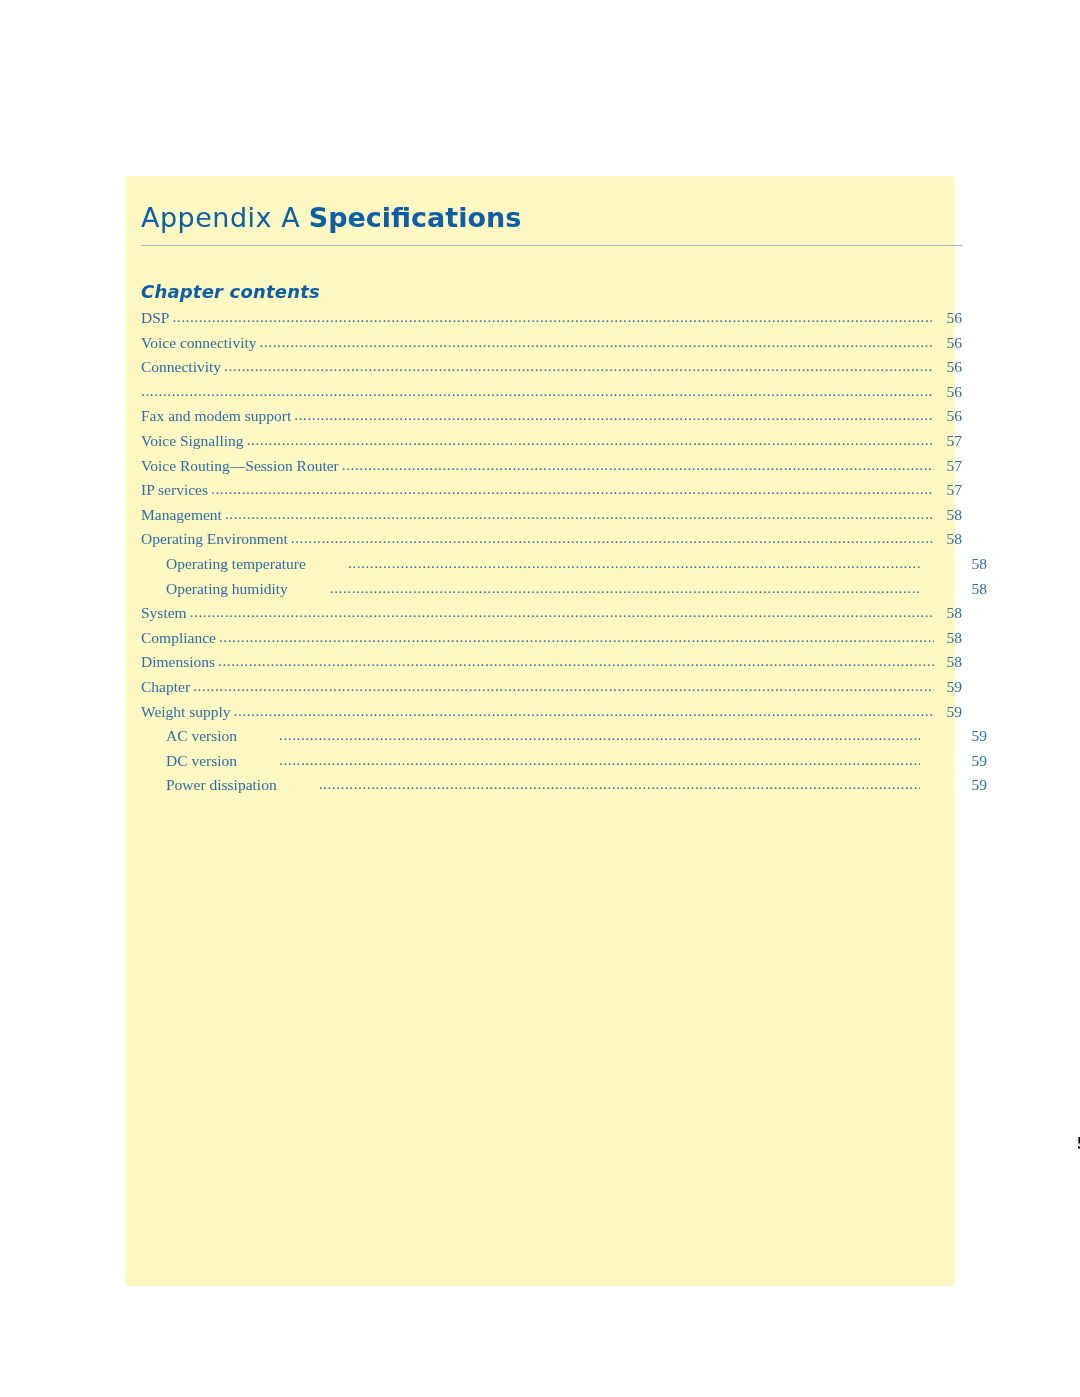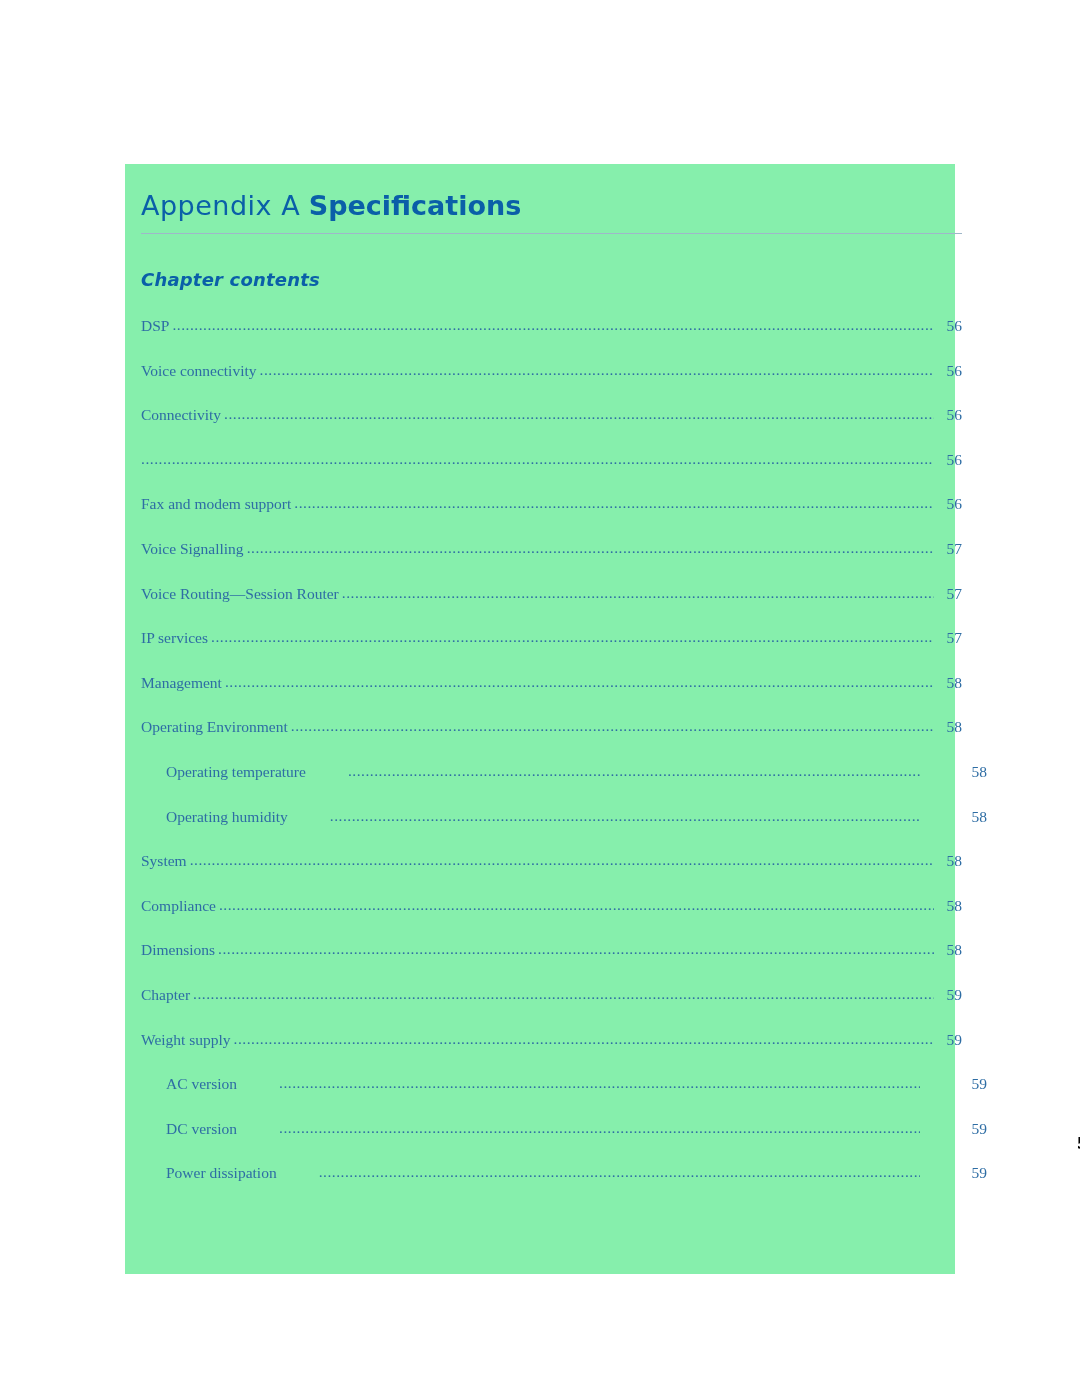--- a/index.html
+++ b/index.html
@@ -10,24 +10,24 @@
     width: 1080px;
     height: 1397px;
     background: #ffffff;
     font-family: "Liberation Serif", serif;
     position: relative;
     overflow: hidden;
   }
   .page {
     position: absolute;
     left: 125px;
-    top: 164px;
+    top: 176px;
     width: 830px;
     height: 1110px;
-    background: #86efac;
+    background: #fef9c3;
   }
   .page-inner {
     position: absolute;
     left: 8px;
     top: 0;
     width: 822px;
     height: 1110px;
   }
   .chapter-title {
     position: absolute;
@@ -76,21 +76,20 @@
   }
   .toc-entry {
     display: flex;
     align-items: flex-start;
     width: 100%;
     font-size: 15.5px;
     color: #2e6da4;
     height: 24.6px;
     line-height: 24.6px;
     white-space: nowrap;
-    margin-top: 20px;
   }
   .toc-entry.level-2 {
     padding-left: 25px;
     gap: 39px;
   }
   .toc-entry .label {
     flex: 0 0 auto;
     padding-right: 3px;
   }
   .toc-entry .dots {

